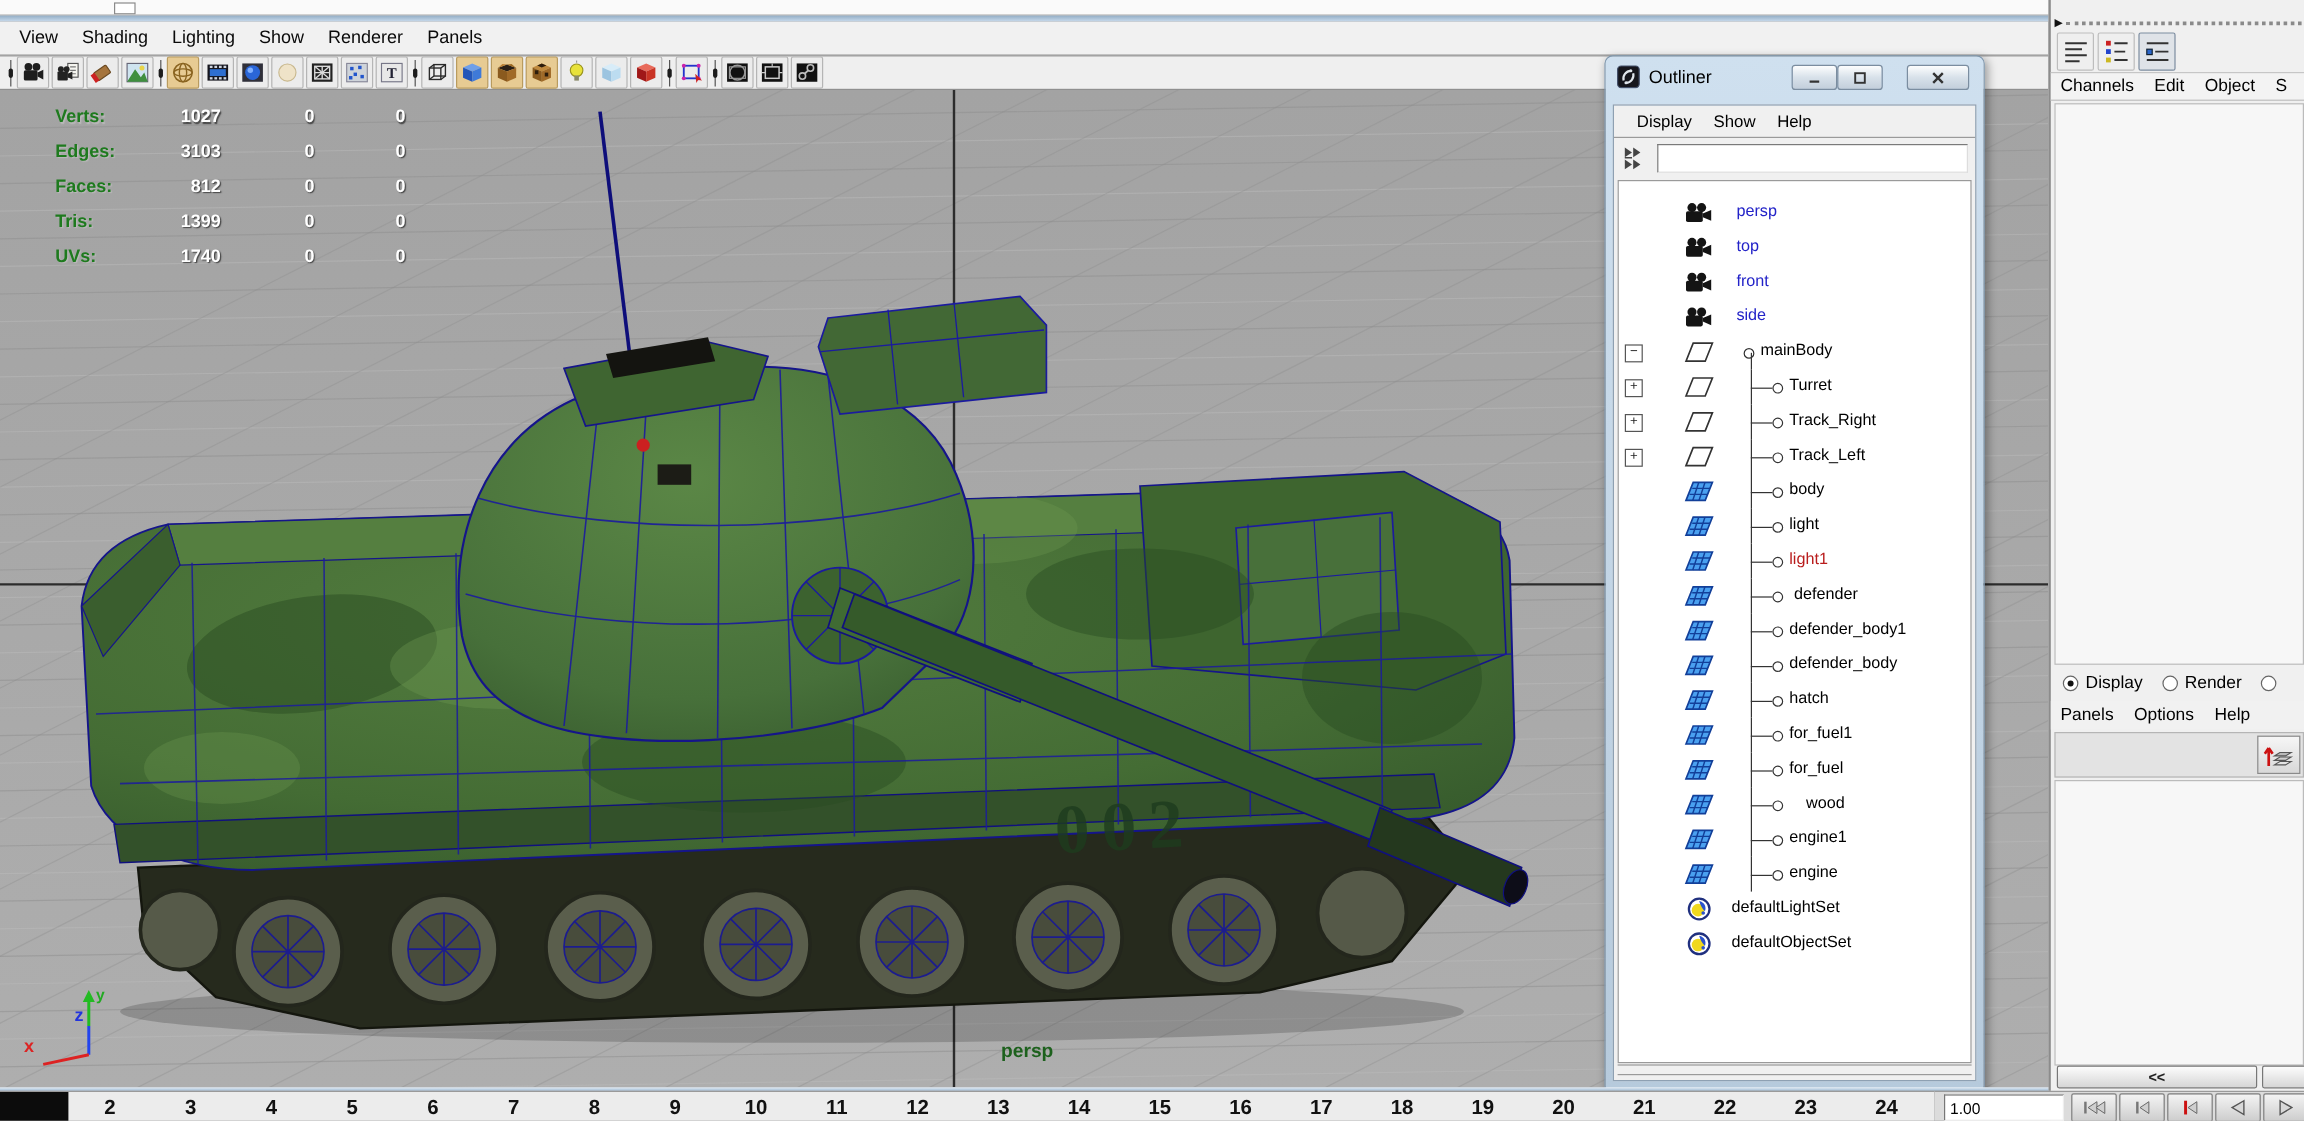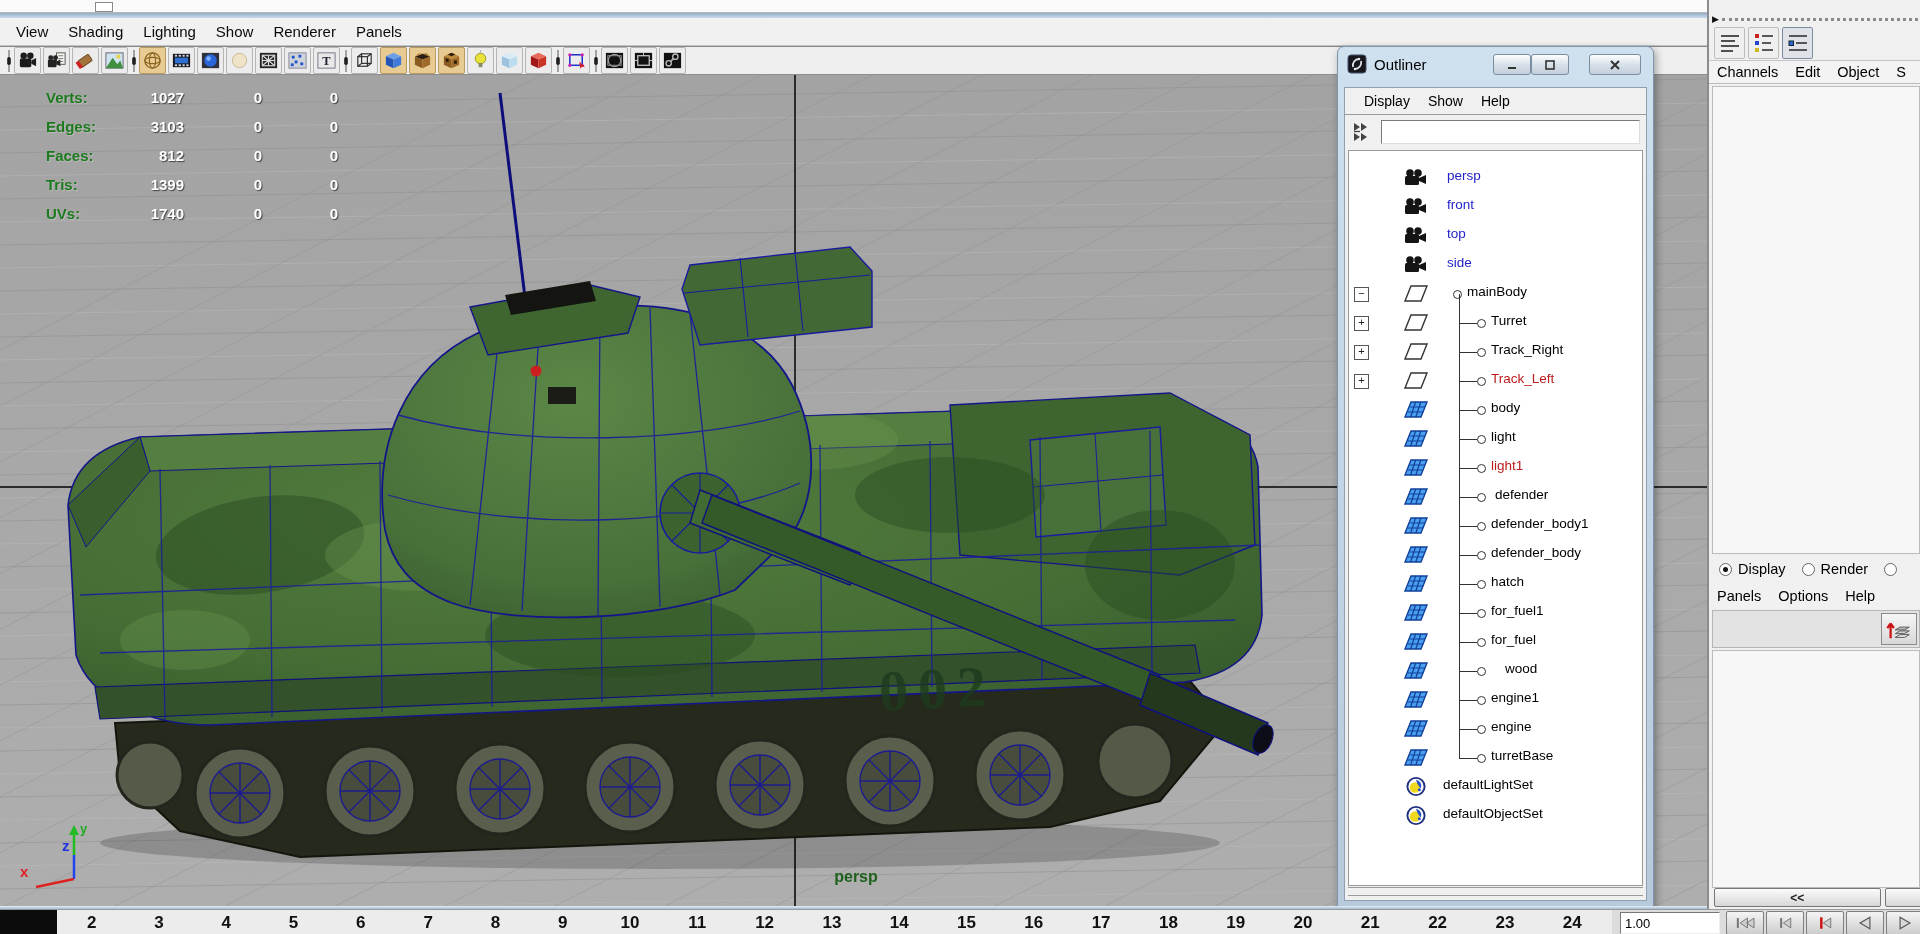--- a/index.html
+++ b/index.html
@@ -624,30 +624,30 @@
             </svg></span>
           <span class="o-label" style="left:98px;color:#2323c8">persp</span>
         </div>
         <div class="o-row">
           <span class="o-icon"><svg viewBox="0 0 30 21">
               <circle cx="9" cy="6" r="3.8" fill="#141414"></circle>
               <circle cx="17" cy="6" r="3.8" fill="#141414"></circle>
               <rect x="4" y="9" width="14" height="9" rx="1.5" fill="#141414"></rect>
               <path d="M18 11 L25 8 V17 L18 14Z" fill="#141414"></path>
             </svg></span>
-          <span class="o-label" style="left:98px;color:#2323c8">front</span>
+          <span class="o-label" style="left:98px;color:#2323c8">top</span>
         </div>
         <div class="o-row">
           <span class="o-icon"><svg viewBox="0 0 30 21">
               <circle cx="9" cy="6" r="3.8" fill="#141414"></circle>
               <circle cx="17" cy="6" r="3.8" fill="#141414"></circle>
               <rect x="4" y="9" width="14" height="9" rx="1.5" fill="#141414"></rect>
               <path d="M18 11 L25 8 V17 L18 14Z" fill="#141414"></path>
             </svg></span>
-          <span class="o-label" style="left:98px;color:#2323c8">top</span>
+          <span class="o-label" style="left:98px;color:#2323c8">front</span>
         </div>
         <div class="o-row">
           <span class="o-icon"><svg viewBox="0 0 30 21">
               <circle cx="9" cy="6" r="3.8" fill="#141414"></circle>
               <circle cx="17" cy="6" r="3.8" fill="#141414"></circle>
               <rect x="4" y="9" width="14" height="9" rx="1.5" fill="#141414"></rect>
               <path d="M18 11 L25 8 V17 L18 14Z" fill="#141414"></path>
             </svg></span>
           <span class="o-label" style="left:98px;color:#2323c8">side</span>
         </div>
@@ -681,21 +681,21 @@
           <span class="o-label" style="left:142px;color:#000">Track_Right</span>
         </div>
         <div class="o-row">
           <span class="expander">+</span>
           <span class="o-icon"><svg viewBox="0 0 30 21">
               <path d="M4 18 L10 3 L26 3 L20 18Z" fill="#fff" stroke="#333" stroke-width="1.4"></path>
             </svg></span>
           <span class="treeV"></span>
           <span class="treeH"></span>
           <span class="bullet" style="left:128px"></span>
-          <span class="o-label" style="left:142px;color:#b91c1c">Track_Left</span>
+          <span class="o-label" style="left:142px;color:#000000">Track_Left</span>
         </div>
         <div class="o-row">
           <span class="o-icon"><svg viewBox="0 0 30 21">
               <path d="M4 18 L10 3 L26 3 L20 18Z" fill="#4aa0f0" stroke="#123f99" stroke-width="1.4"></path>
               <path d="M9.2 8 L24 8 M7 13 L22 13 M14.6 3 L9.6 18 M19.8 3 L14.8 18" stroke="#123f99" stroke-width="1.2" fill="none"></path>
             </svg></span>
           <span class="treeV"></span>
           <span class="treeH"></span>
           <span class="bullet" style="left:128px"></span>
           <span class="o-label" style="left:142px;color:#000">body</span>
@@ -802,30 +802,20 @@
         </div>
         <div class="o-row">
           <span class="o-icon"><svg viewBox="0 0 30 21">
               <path d="M4 18 L10 3 L26 3 L20 18Z" fill="#4aa0f0" stroke="#123f99" stroke-width="1.4"></path>
               <path d="M9.2 8 L24 8 M7 13 L22 13 M14.6 3 L9.6 18 M19.8 3 L14.8 18" stroke="#123f99" stroke-width="1.2" fill="none"></path>
             </svg></span>
           <span class="treeV"></span>
           <span class="treeH"></span>
           <span class="bullet" style="left:128px"></span>
           <span class="o-label" style="left:142px;color:#000">engine</span>
-        </div>
-        <div class="o-row">
-          <span class="o-icon"><svg viewBox="0 0 30 21">
-              <path d="M4 18 L10 3 L26 3 L20 18Z" fill="#4aa0f0" stroke="#123f99" stroke-width="1.4"></path>
-              <path d="M9.2 8 L24 8 M7 13 L22 13 M14.6 3 L9.6 18 M19.8 3 L14.8 18" stroke="#123f99" stroke-width="1.2" fill="none"></path>
-            </svg></span>
-          <span class="treeV half"></span>
-          <span class="treeH"></span>
-          <span class="bullet" style="left:128px"></span>
-          <span class="o-label" style="left:142px;color:#000">turretBase</span>
         </div>
         <div class="o-row">
           <span class="o-icon"><svg viewBox="0 0 22 22">
               <circle cx="11" cy="11" r="9" fill="#fff" stroke="#20307f" stroke-width="2"></circle>
               <circle cx="10" cy="12" r="5.5" fill="#f0d81e"></circle>
               <path d="M11 4 C15.5 5 17.5 9 16 13 C14 11 12 8 11 4Z" fill="#2a52cc"></path>
               <circle cx="14.5" cy="14.5" r="1.6" fill="#2a52cc"></circle>
             </svg></span>
           <span class="o-label" style="left:94px;color:#000">defaultLightSet</span>
         </div>

